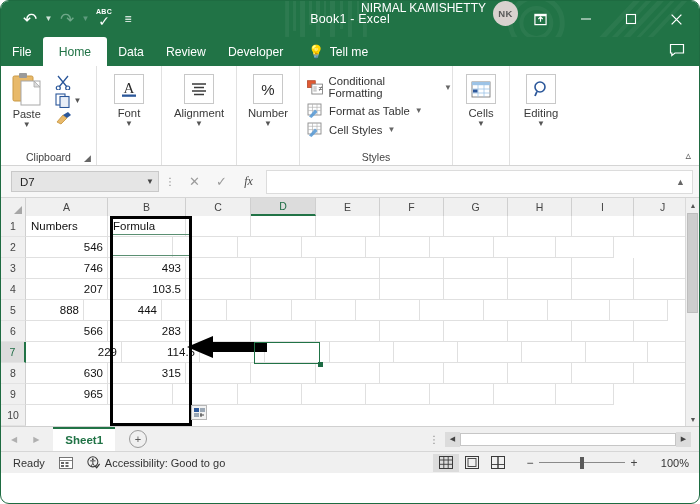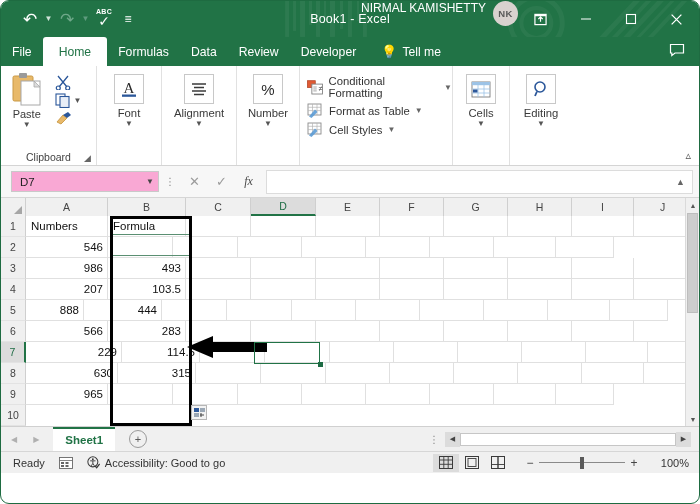--- a/index.html
+++ b/index.html
@@ -178,21 +178,21 @@
   }
 
   
   #fbar {
     height: 32px; background: #f7f7f7;
     display: flex; align-items: center;
     padding: 0 6px 0 10px;
     border-bottom: 1px solid #d6d6d6;
   }
   #namebox {
-    width: 148px; height: 21px; background: #f9a8d4;
+    width: 148px; height: 21px; background: #e5e5e5;
     border: 1px solid #c9c9c9;
     display: flex; align-items: center;
     padding: 0 4px 0 8px; font-size: 11.5px; color: #222;
   }
   #namebox .nb-caret { margin-left: auto; font-size: 8px; color: #444; }
   .fb-dots { width: 22px; text-align: center; color: #888; font-size: 10px; letter-spacing: 0; }
   .fb-icons { display: flex; align-items: center; gap: 0; }
   .fb-ic {
     width: 27px; height: 22px; display: flex; align-items: center; justify-content: center;
     color: #9b9b9b; font-size: 13px;
@@ -434,21 +434,20 @@
         <svg width="13" height="13" viewBox="0 0 12 12">
             <path d="M1.5 1.5 L10.5 10.5 M10.5 1.5 L1.5 10.5" stroke="#fff" stroke-width="1.2"></path>
           </svg>
       </div>
     </div>
   </div>
 
   <div id="tabs">
     <div class="tab">File</div>
     <div class="tab active">Home</div>
-    <div class="tab">Formulas</div>
     <div class="tab">Data</div>
     <div class="tab">Review</div>
     <div class="tab">Developer</div>
     <div class="tellme">
       <span class="bulb">💡</span>
       <span>Tell me</span>
     </div>
     <div class="tabs-right">
       <span class="comment-ico">
         <svg width="16" height="14" viewBox="0 0 16 14">
@@ -581,20 +580,23 @@
           <div class="sty-row">
             <svg width="17" height="15" viewBox="0 0 17 15">
               <rect x="1" y="1" width="13" height="11" fill="#fff" stroke="#8a8a8a" stroke-width=".9"></rect>
               <path d="M1 4.3 H14 M1 7.6 H14 M5.5 1 V12 M10 1 V12" stroke="#b5b5b5" stroke-width=".7"></path>
               <path d="M2 13.5 L8 6.5 L10.5 9 L4.5 15 Z" fill="#5b9bd5" opacity=".9"></path>
             </svg>
             <span>Cell Styles</span>
             <span class="sty-caret">▼</span>
           </div>
         </div>
+      </div>
+      <div class="grp-label">
+        <span>Styles</span>
       </div>
     </div>
 
     <div class="grp">
       <div class="grp-body">
         <div class="bigbtn" style="width:56px">
           <div class="box">
             <svg width="20" height="19" viewBox="0 0 20 19">
               <rect x="1" y="2" width="18" height="15" fill="#fff" stroke="#7a7a7a" stroke-width=".9"></rect>
               <rect x="1" y="2" width="18" height="3.2" fill="#9dc3e6"></rect>
@@ -697,21 +699,21 @@
           <div class="cell" style="width:65px"></div>
           <div class="cell" style="width:65px"></div>
           <div class="cell" style="width:64px"></div>
           <div class="cell" style="width:64px"></div>
           <div class="cell" style="width:64px"></div>
           <div class="cell" style="width:64px"></div>
           <div class="cell" style="width:62px"></div>
           <div class="cell" style="width:58px"></div>
         </div>
         <div class="row">
-          <div class="cell num" style="width:82px">986</div>
+          <div class="cell num" style="width:82px">746</div>
           <div class="cell num" style="width:78px">493</div>
           <div class="cell" style="width:65px"></div>
           <div class="cell" style="width:65px"></div>
           <div class="cell" style="width:64px"></div>
           <div class="cell" style="width:64px"></div>
           <div class="cell" style="width:64px"></div>
           <div class="cell" style="width:64px"></div>
           <div class="cell" style="width:62px"></div>
           <div class="cell" style="width:58px"></div>
         </div>
@@ -757,21 +759,21 @@
           <div class="cell" style="width:65px"></div>
           <div class="cell" style="width:65px"></div>
           <div class="cell" style="width:64px"></div>
           <div class="cell" style="width:64px"></div>
           <div class="cell" style="width:64px"></div>
           <div class="cell" style="width:64px"></div>
           <div class="cell" style="width:62px"></div>
           <div class="cell" style="width:58px"></div>
         </div>
         <div class="row">
-          <div class="cell num" style="width:92px">630</div>
+          <div class="cell num" style="width:82px">630</div>
           <div class="cell num" style="width:78px">315</div>
           <div class="cell" style="width:65px"></div>
           <div class="cell" style="width:65px"></div>
           <div class="cell" style="width:64px"></div>
           <div class="cell" style="width:64px"></div>
           <div class="cell" style="width:64px"></div>
           <div class="cell" style="width:64px"></div>
           <div class="cell" style="width:62px"></div>
           <div class="cell" style="width:58px"></div>
         </div>

